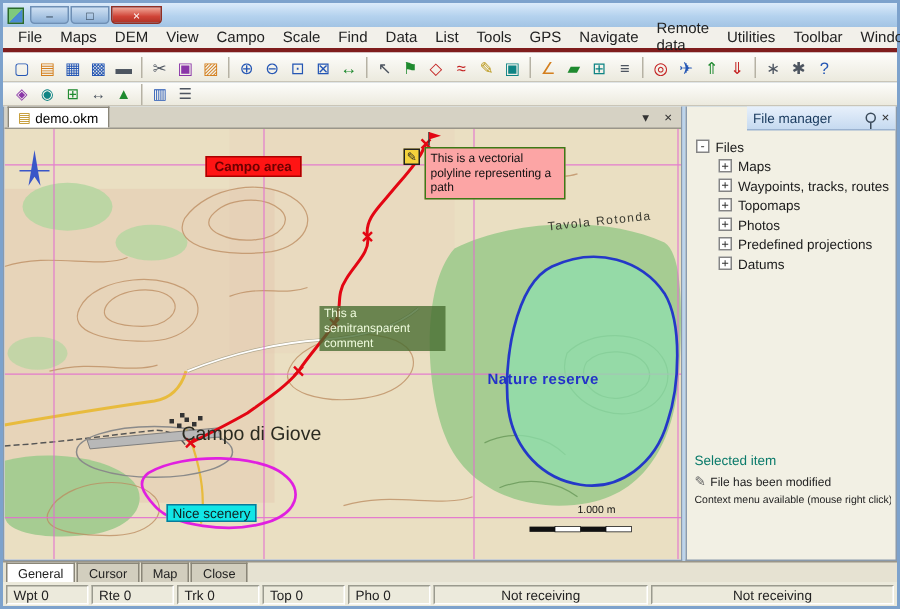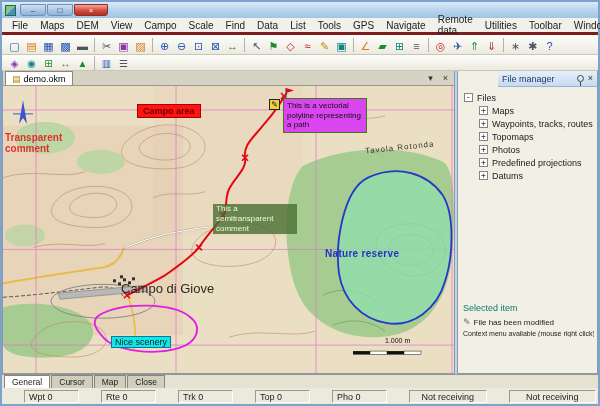--- a/index.html
+++ b/index.html
@@ -39,21 +39,21 @@
   .dtb { font-size:9px; width:13px; height:11px; line-height:11px; text-align:center; color:#333; border:1px solid transparent; }
 
   .map-canvas { position:relative; flex:1; overflow:hidden; }
   .map-canvas svg { display:block; width:100%; height:100%; }
 
   
   .ovl { position:absolute; }
   .lbl-danger { left:134px; top:18px; background:#ff1414; color:#6e0000; font-weight:bold; font-size:9px; padding:1px 5px; border:1px solid #a00; }
   .lbl-transparent { left:2px; top:46px; width:72px; color:#e02020; font-weight:bold; font-size:10px; line-height:11px; opacity:.9; }
   .note-icon { left:266px; top:13px; width:11px; height:11px; background:#f4d23c; border:1px solid #222; color:#222; font-size:8px; line-height:10px; text-align:center; }
-  .lbl-vector { left:280px; top:12px; width:84px; background:#d946ef; border:1px solid #3c7a16; color:#111; font-size:8px; line-height:9.5px; padding:2px 3px; }
+  .lbl-vector { left:280px; top:12px; width:94px; background:#fca5a5; border:1px solid #3c7a16; color:#111; font-size:8px; line-height:9.5px; padding:2px 3px; }
   .lbl-semi { left:210px; top:118px; width:84px; background:rgba(70,108,48,0.78); color:#eefadc; font-size:8px; line-height:10px; padding:0 3px; }
   .lbl-reserve { left:322px; top:162px; color:#2432c8; font-weight:bold; font-size:10px; letter-spacing:.3px; }
   .lbl-scenery { left:108px; top:250px; background:#12e6e6; border:1px solid #0a7a9a; color:#102020; font-size:9px; padding:0 3px; }
   .lbl-town { left:118px; top:195px; color:#2a2a20; font-size:13px; }
   .lbl-peak { left:362px; top:57px; color:#3a3a30; font-size:8px; letter-spacing:1px; transform:rotate(-6deg); }
   .lbl-scale { left:382px; top:251px; color:#111; font-size:7px; }
 
   
   .splitter { width:2px; background:#bcd4ec; }
   .side-panel { flex:1; background:#f2f0e4; border:1px solid #8a9aac; border-top:none; position:relative; display:flex; flex-direction:column; }
@@ -76,21 +76,21 @@
   .selrow2 { font-size:7px; color:#222; white-space:nowrap; overflow:hidden; }
 
   
   .bottomtabs { height:14px; background:#e6e2d2; border-top:1px solid #9a968a; display:flex; align-items:flex-end; padding:0 2px; }
   .btab { height:13px; font-size:8.5px; line-height:12px; padding:0 7px; border:1px solid #8a8678; border-bottom:none; background:#d2cebe; color:#222; margin-right:1px; }
   .btab.active { background:#fff; }
 
   
   .statusbar { height:16px; background:#eceadc; display:flex; align-items:center; gap:2px; padding:1px 2px; }
   .sc { height:13px; font-size:9px; line-height:12px; padding:0 4px; color:#222;
-    border:1px solid; border-color:#9a9a8e #ffffff #ffffff #9a9a8e; background:#eceadc; white-space:nowrap; overflow:hidden;margin-left:20px; }
+    border:1px solid; border-color:#9a9a8e #ffffff #ffffff #9a9a8e; background:#eceadc; white-space:nowrap; overflow:hidden; }
   .sc.w { width:55px; flex:none; }
   .sc.f1 { flex:1.05; text-align:center; }
   .sc.f2 { flex:1.2; text-align:center; }
 </style>
 </head>
 <body>
 
 <div class="window">
 
   <div class="titlebar">
@@ -269,21 +269,20 @@
 
           <g>
             <rect x="350" y="266" width="17" height="3.5" fill="#111111"></rect>
             <rect x="367" y="266" width="17" height="3.5" fill="#ffffff" stroke="#111111" stroke-width="0.5"></rect>
             <rect x="384" y="266" width="17" height="3.5" fill="#111111"></rect>
             <rect x="401" y="266" width="17" height="3.5" fill="#ffffff" stroke="#111111" stroke-width="0.5"></rect>
           </g>
         </svg>
 
         <div class="ovl lbl-danger">Campo area</div>
-        <div class="ovl lbl-transparent">Transparent comment</div>
         <div class="ovl note-icon">✎</div>
         <div class="ovl lbl-vector">This is a vectorial polyline representing a path</div>
         <div class="ovl lbl-semi">This a semitransparent comment</div>
         <div class="ovl lbl-reserve">Nature reserve</div>
         <div class="ovl lbl-scenery">Nice scenery</div>
         <div class="ovl lbl-town">Campo di Giove</div>
         <div class="ovl lbl-peak">Tavola Rotonda</div>
         <div class="ovl lbl-scale">1.000 m</div>
       </div>
     </div>

